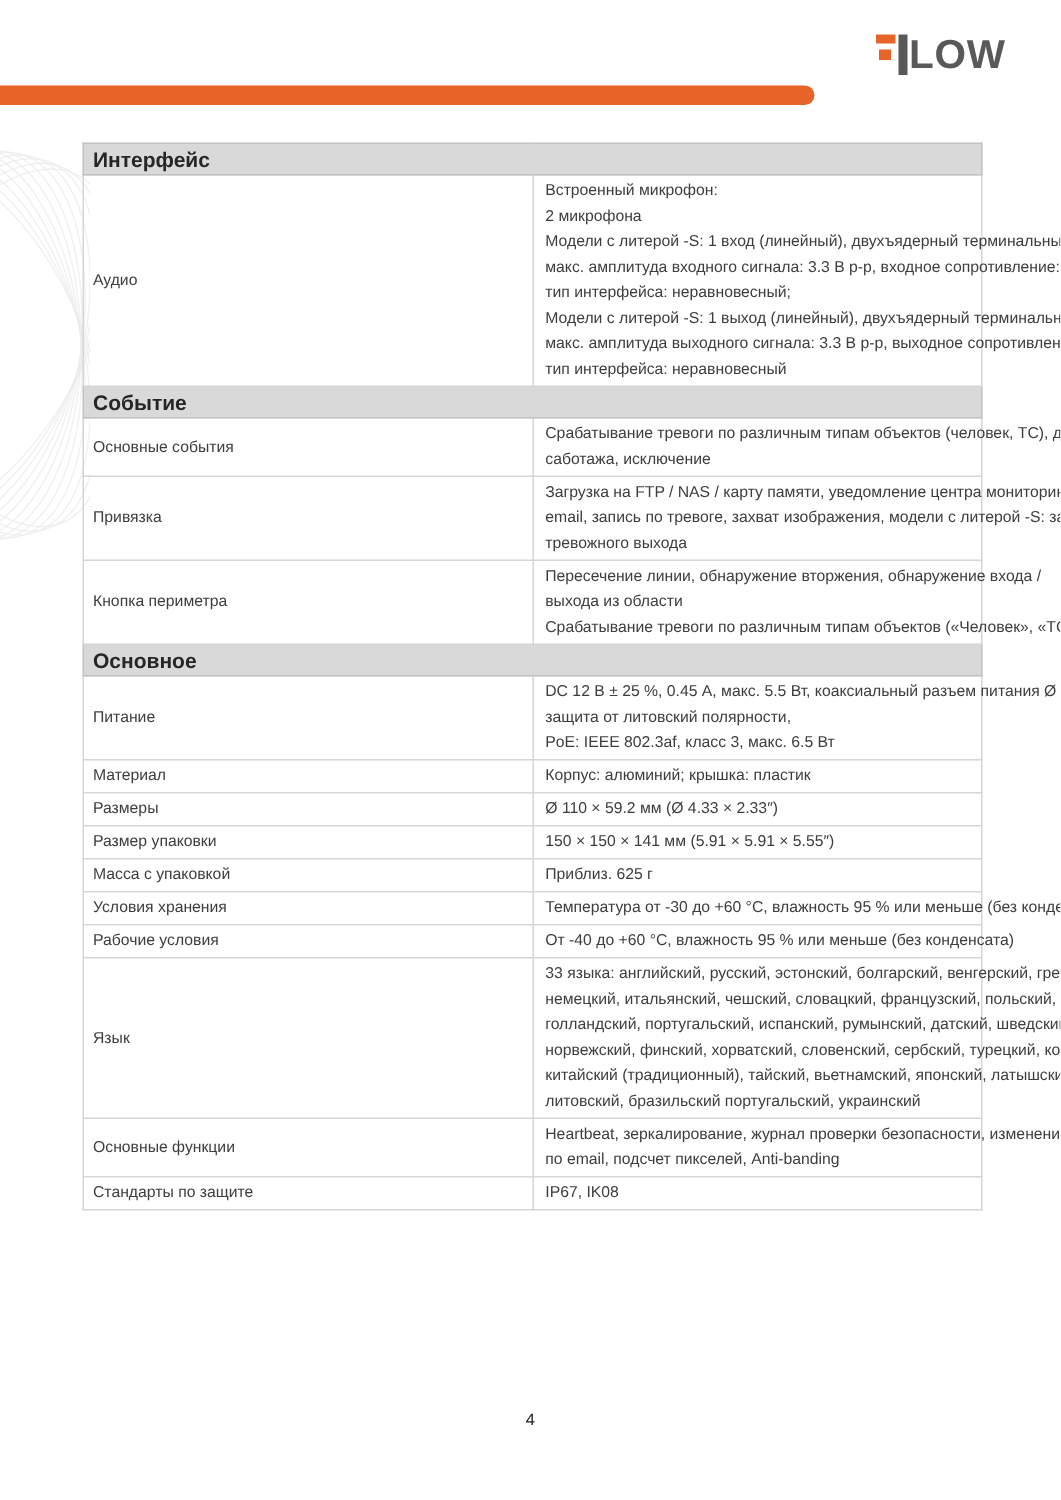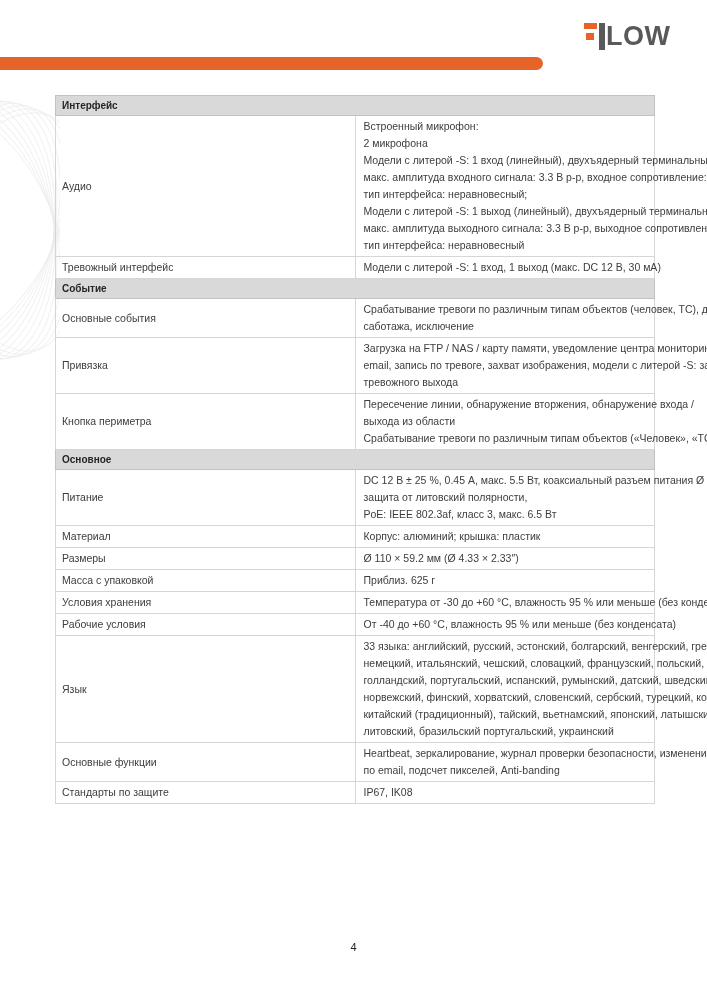--- a/index.html
+++ b/index.html
@@ -42,21 +42,21 @@
   }
   .spec-table td{
     border:1px solid #d6d6d6;
     vertical-align:middle;
     padding:2px 6px;
   }
   .spec-table tr.section td{
     background:#d9d9d9;
     font-weight:bold;
     color:#262626;
-    font-size:10px;
+    font-size:14px;
     height:15px;
     padding:2px 6px;
     border-color:#c2c2c2;
   }
   .spec-table td.label{
     width:161px;
     color:#3d3d3d;
     line-height:17px;
   }
   .spec-table td.value{
@@ -117,26 +117,20 @@
             <div>Встроенный микрофон:</div>
             <div>2 микрофона</div>
             <div>Модели с литерой -S: 1 вход (линейный), двухъядерный терминальный блок,</div>
             <div>макс. амплитуда входного сигнала: 3.3 В p-p, входное сопротивление: 4.7 кОм;</div>
             <div>тип интерфейса: неравновесный;</div>
             <div>Модели с литерой -S: 1 выход (линейный), двухъядерный терминальный блок,</div>
             <div>макс. амплитуда выходного сигнала: 3.3 В p-p, выходное сопротивление: 100 Ом,</div>
             <div>тип интерфейса: неравновесный</div>
           </td>
         </tr>
-        <tr>
-          <td class="label">Тревожный интерфейс</td>
-          <td class="value">
-            <div>Модели с литерой -S: 1 вход, 1 выход (макс. DC 12 В, 30 мА)</div>
-          </td>
-        </tr>
         <tr class="section">
           <td colspan="2">Событие</td>
         </tr>
         <tr>
           <td class="label">Основные события</td>
           <td class="value">
             <div>Срабатывание тревоги по различным типам объектов (человек, ТС), детектор</div>
             <div>саботажа, исключение</div>
           </td>
         </tr>
@@ -170,20 +164,26 @@
         <tr>
           <td class="label">Материал</td>
           <td class="value">
             <div>Корпус: алюминий; крышка: пластик</div>
           </td>
         </tr>
         <tr>
           <td class="label">Размеры</td>
           <td class="value">
             <div>Ø 110 × 59.2 мм (Ø 4.33 × 2.33″)</div>
+          </td>
+        </tr>
+        <tr>
+          <td class="label">Размер упаковки</td>
+          <td class="value">
+            <div>150 × 150 × 141 мм (5.91 × 5.91 × 5.55″)</div>
           </td>
         </tr>
         <tr>
           <td class="label">Масса с упаковкой</td>
           <td class="value">
             <div>Приблиз. 625 г</div>
           </td>
         </tr>
         <tr>
           <td class="label">Условия хранения</td>

